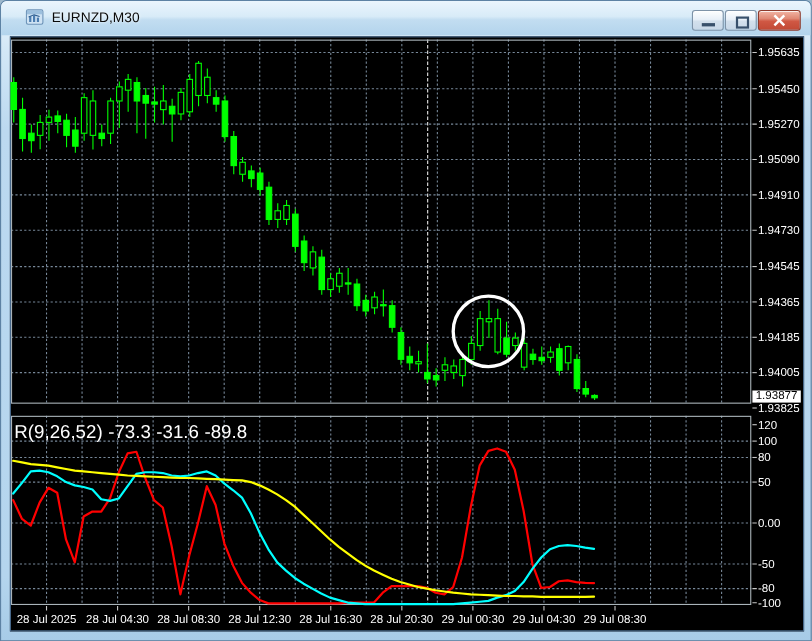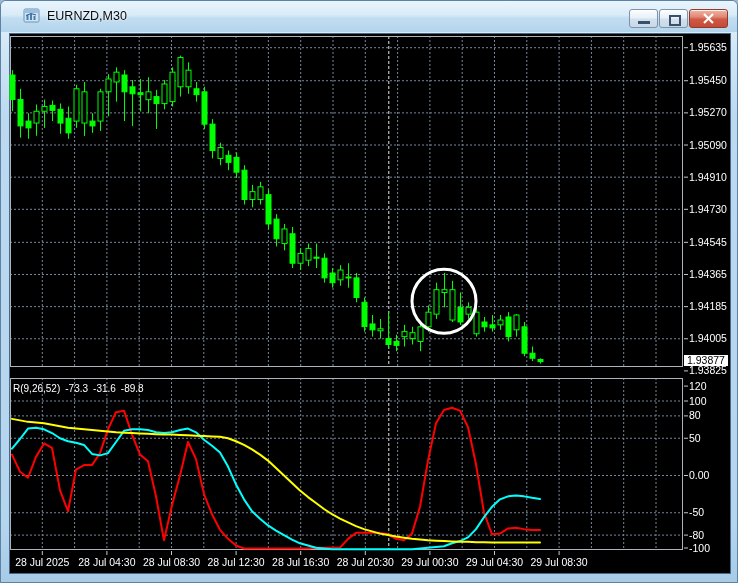--- a/index.html
+++ b/index.html
@@ -19,21 +19,21 @@
   .winbtn.cls{left:688px;width:39px;border-color:#8e3a2c;
        background:linear-gradient(180deg,#f2b5a5 0%,#e08975 40%,#d05844 55%,#c24a36 100%);}
   .glyph-min{position:absolute;left:8px;top:11px;width:12px;height:3px;background:#38506b;}
   .glyph-rst{position:absolute;left:9px;top:5px;width:8px;height:7px;border:2px solid #38506b;}
   .content{position:absolute;left:8px;top:32px;width:722px;height:541px;background:#000;
        border:1px solid #47688a;box-sizing:border-box;}
   #chart-svg{position:absolute;left:0;top:0;width:738px;height:583px;}
   .quote-line{position:absolute;left:13px;top:38px;color:#fff;font-size:11px;white-space:nowrap;}
   .quote-line span{margin-right:7px;}
   .dd{font-size:8px;position:relative;top:-1px;}
-  .ind-label{position:absolute;left:12px;top:382px;color:#fff;font-size:10px;white-space:nowrap;}
+  .ind-label{position:absolute;left:12px;top:382px;color:#fff;font-size:17px;white-space:nowrap;}
   .ind-label span{margin-right:5px;}
   .price-box{position:absolute;left:683px;top:354px;width:44px;height:11px;background:#fff;
        color:#000;font-size:10.5px;line-height:11px;padding-left:3px;box-sizing:border-box;}
   .splitter{position:absolute;left:9px;top:367px;width:720px;height:9px;}
 </style>
 </head>
 <body>
 
 <div class="win">
 

